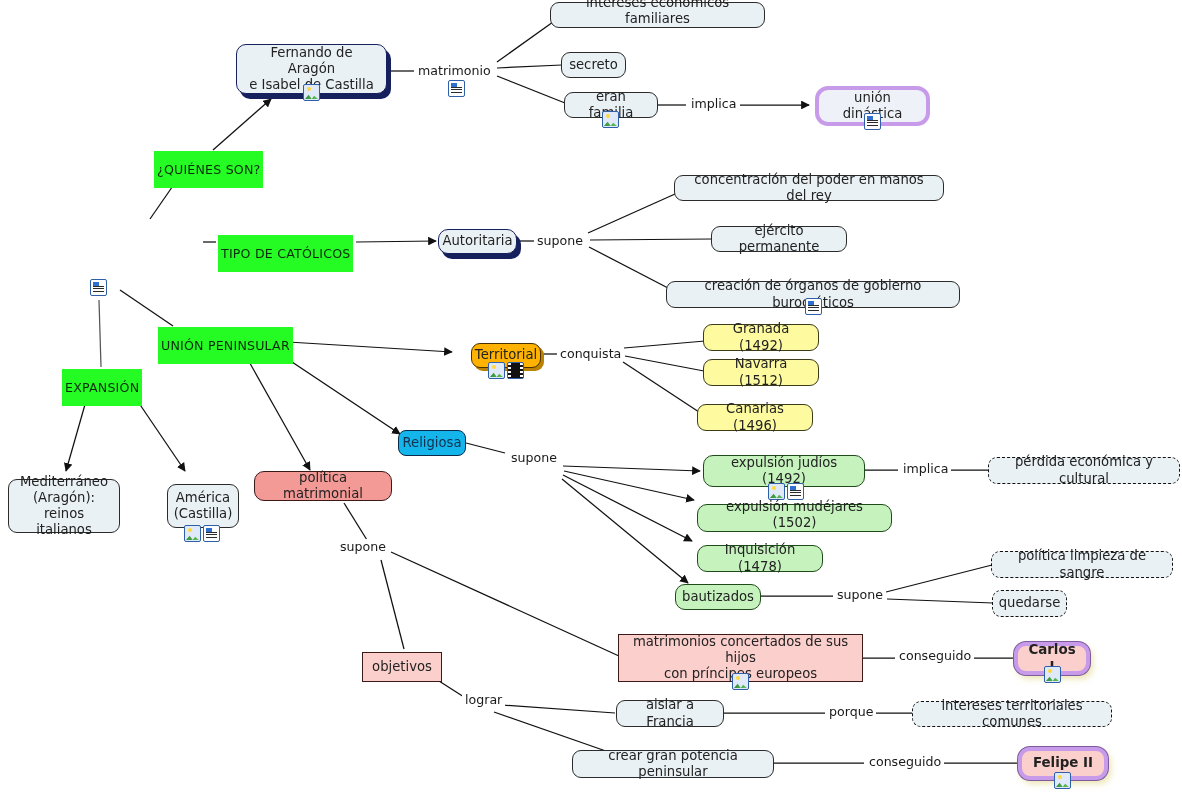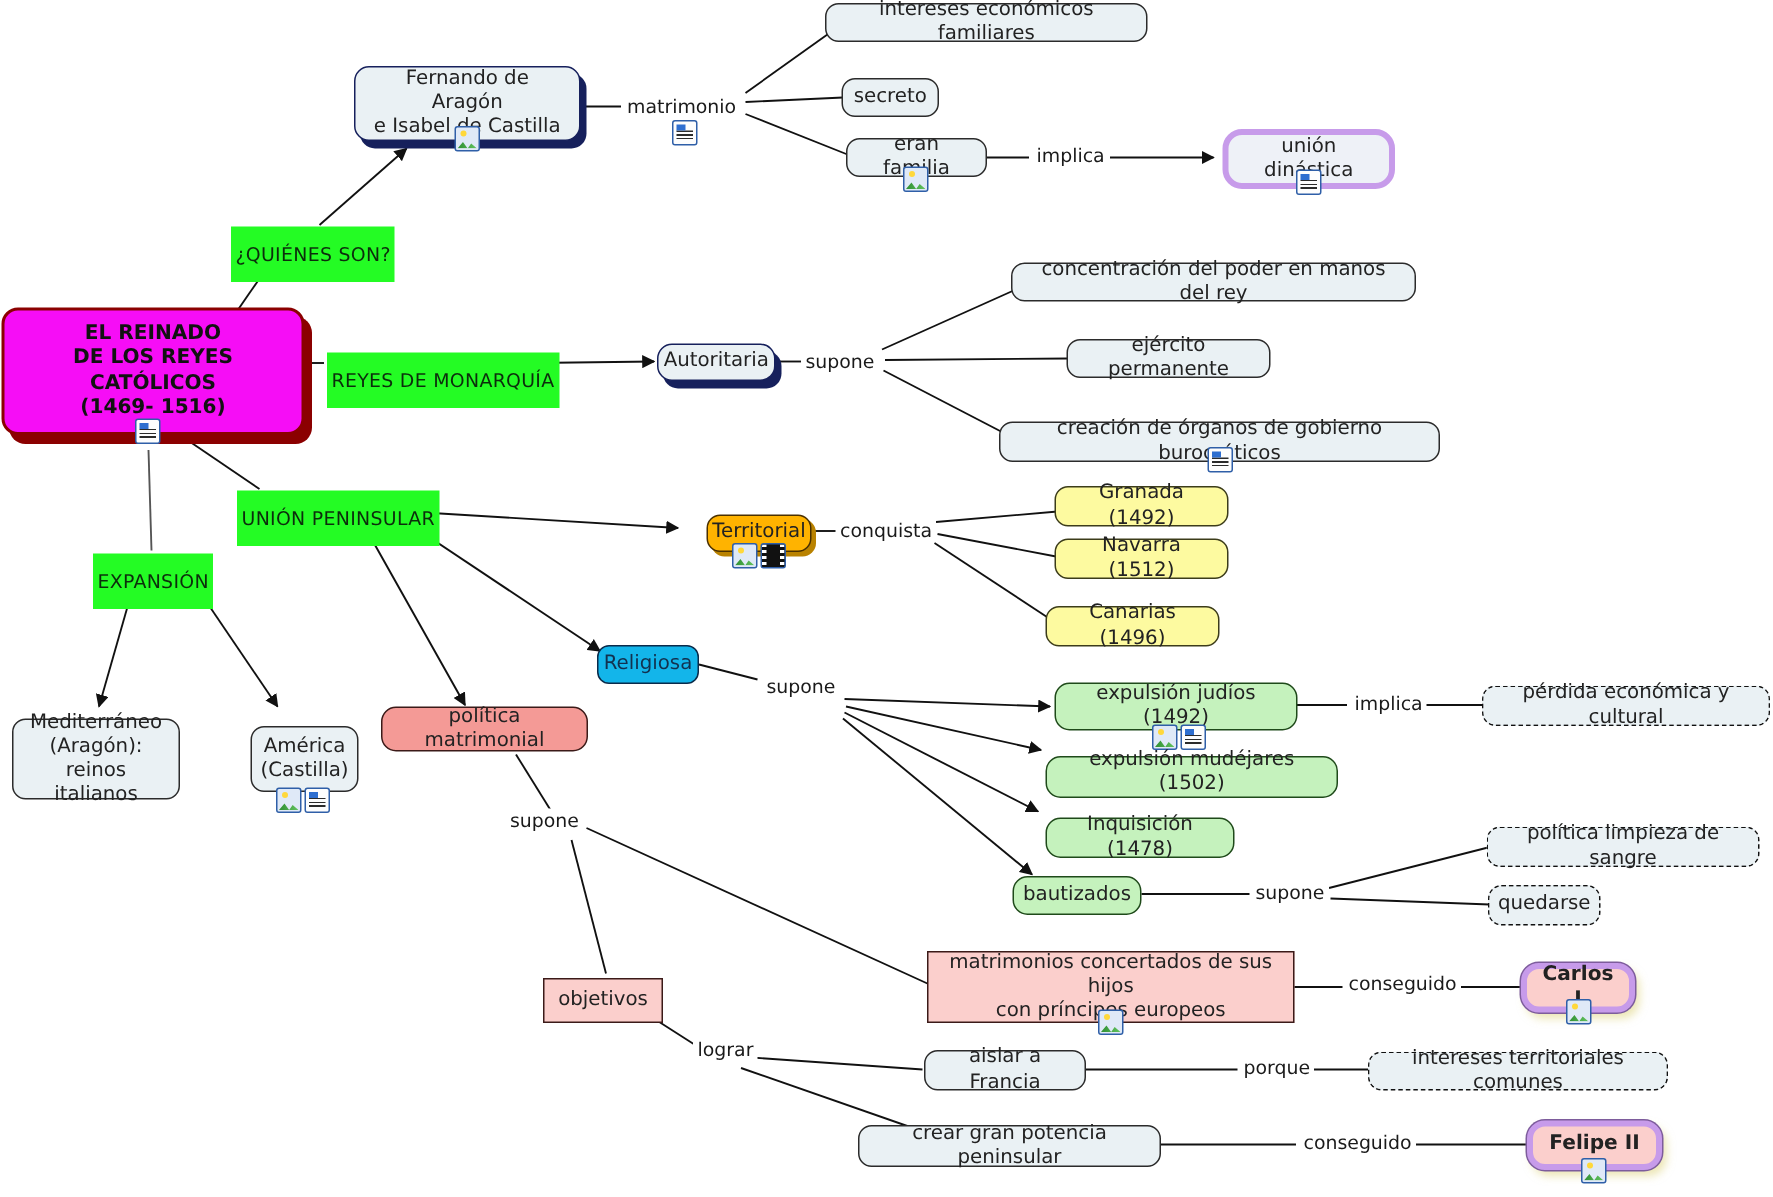--- a/index.html
+++ b/index.html
@@ -138,38 +138,33 @@
       <path d="M 952 658 L 1015 658"></path>
 
       <path d="M 724 713 L 825 713"></path>
       <path d="M 874 713 L 913 713"></path>
 
       <path d="M 774 763 L 864 763"></path>
       <path d="M 922 763 L 1018 763"></path>
     </g>
   </svg>
 
-  <div class="node n-central" style="left:1px;top:205px;width:202px;height:85px;">
-    <span class="txt">EL REINADO
-DE LOS REYES CATÓLICOS
-(1469- 1516)</span>
-  </div>
   <div class="icons" style="left:90px;top:279px;">
     <span class="ic doc"></span>
   </div>
 
   <div class="node n-navy" style="left:236px;top:44px;width:151px;height:50px;">
     <span class="txt">Fernando de Aragón
 e Isabel de Castilla</span>
   </div>
   <div class="icons" style="left:303px;top:84px;">
     <span class="ic img"></span>
   </div>
 
-  <div class="node n-plain" style="left:550px;top:2px;width:215px;height:26px;">
+  <div class="node n-plain" style="left:550px;top:2px;width:215px;height:26px;align-items:flex-end;">
     <span class="txt">intereses económicos familiares</span>
   </div>
 
   <div class="node n-plain" style="left:561px;top:52px;width:65px;height:26px;">
     <span class="txt">secreto</span>
   </div>
 
   <div class="node n-plain" style="left:564px;top:92px;width:94px;height:26px;">
     <span class="txt">eran familia</span>
   </div>
@@ -306,21 +301,21 @@
   </div>
 
   <div class="node n-purple" style="left:1018px;top:747px;width:90px;height:33px;text-align:center;">
     <span class="txt">Felipe II</span>
   </div>
   <div class="icons" style="left:1054px;top:772px;">
     <span class="ic img"></span>
   </div>
 
   <div class="hl" style="left:154px;top:151px;">¿QUIÉNES SON?</div>
-  <div class="hl" style="left:218px;top:235px;">REYES DE MONARQUÍA</div>
+  <div class="hl" style="left:218px;top:235px;">TIPO DE CATÓLICOS</div>
   <div class="hl" style="left:158px;top:327px;">UNIÓN PENINSULAR</div>
   <div class="hl" style="left:62px;top:369px;">EXPANSIÓN</div>
 
   <div class="lw" style="left:415px;top:63px;">matrimonio</div>
   <div class="icons" style="left:448px;top:80px;">
     <span class="ic doc"></span>
   </div>
 
   <div class="lw" style="left:688px;top:96px;">implica</div>
   <div class="lw" style="left:534px;top:233px;">supone</div>

